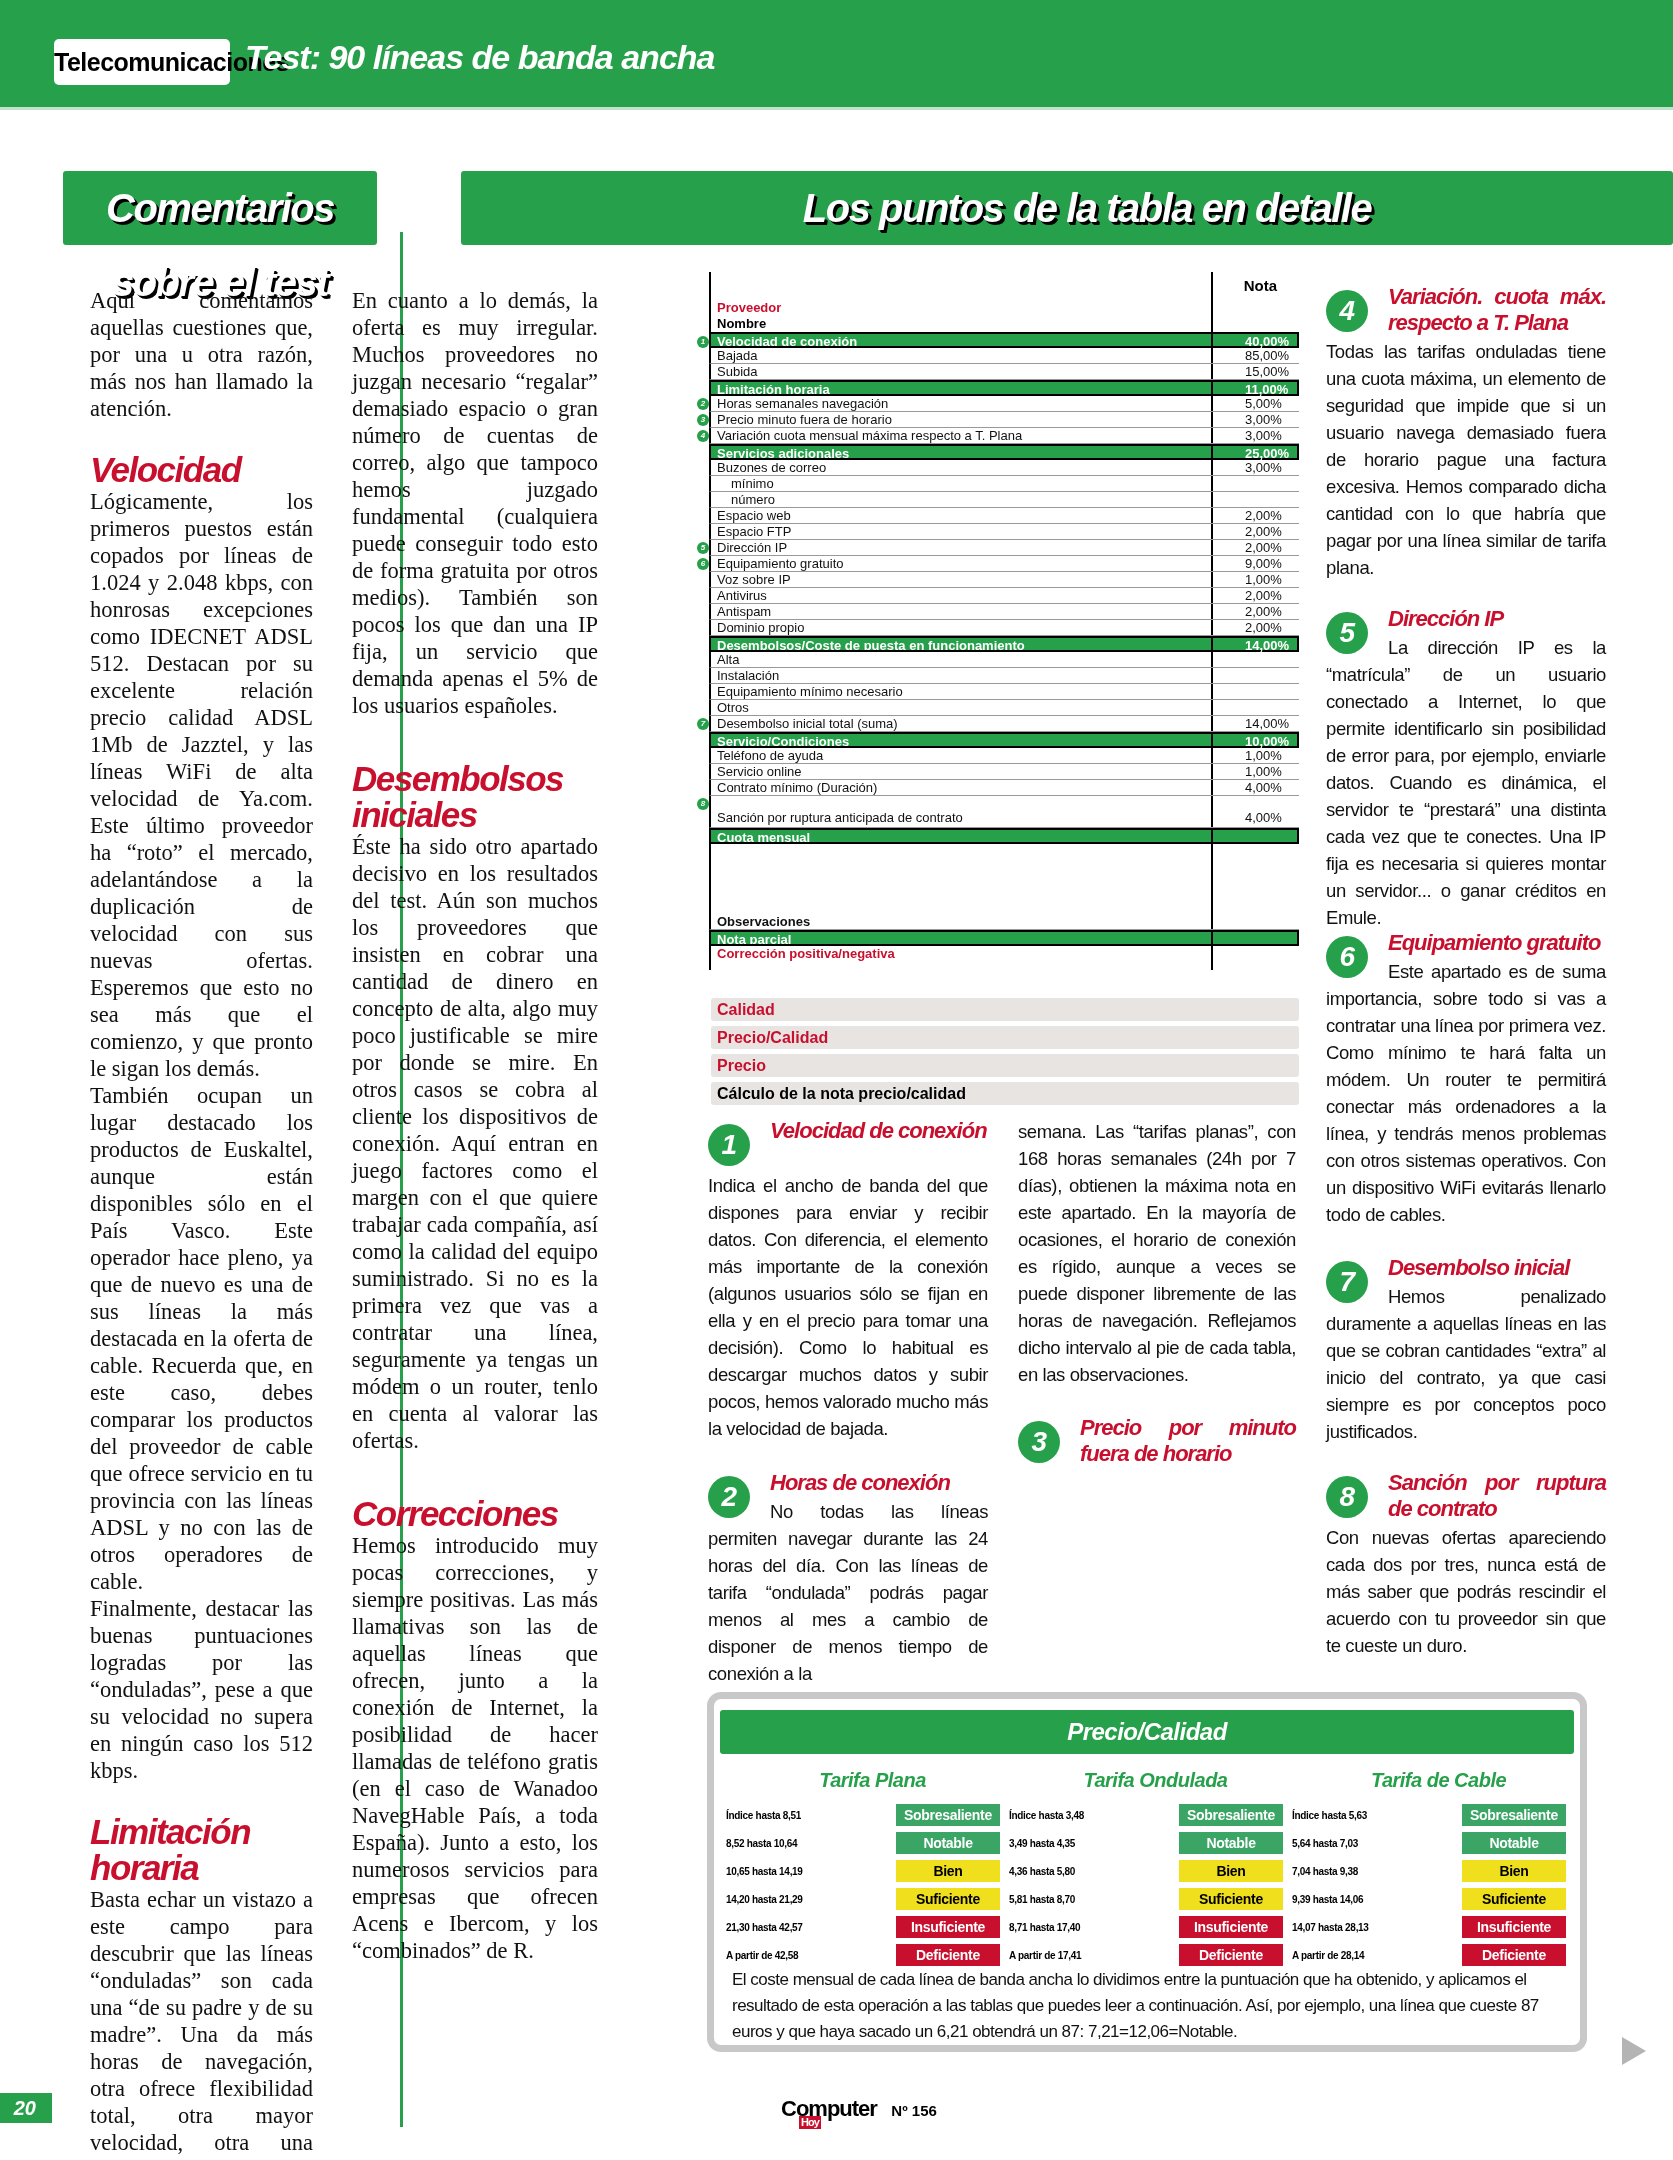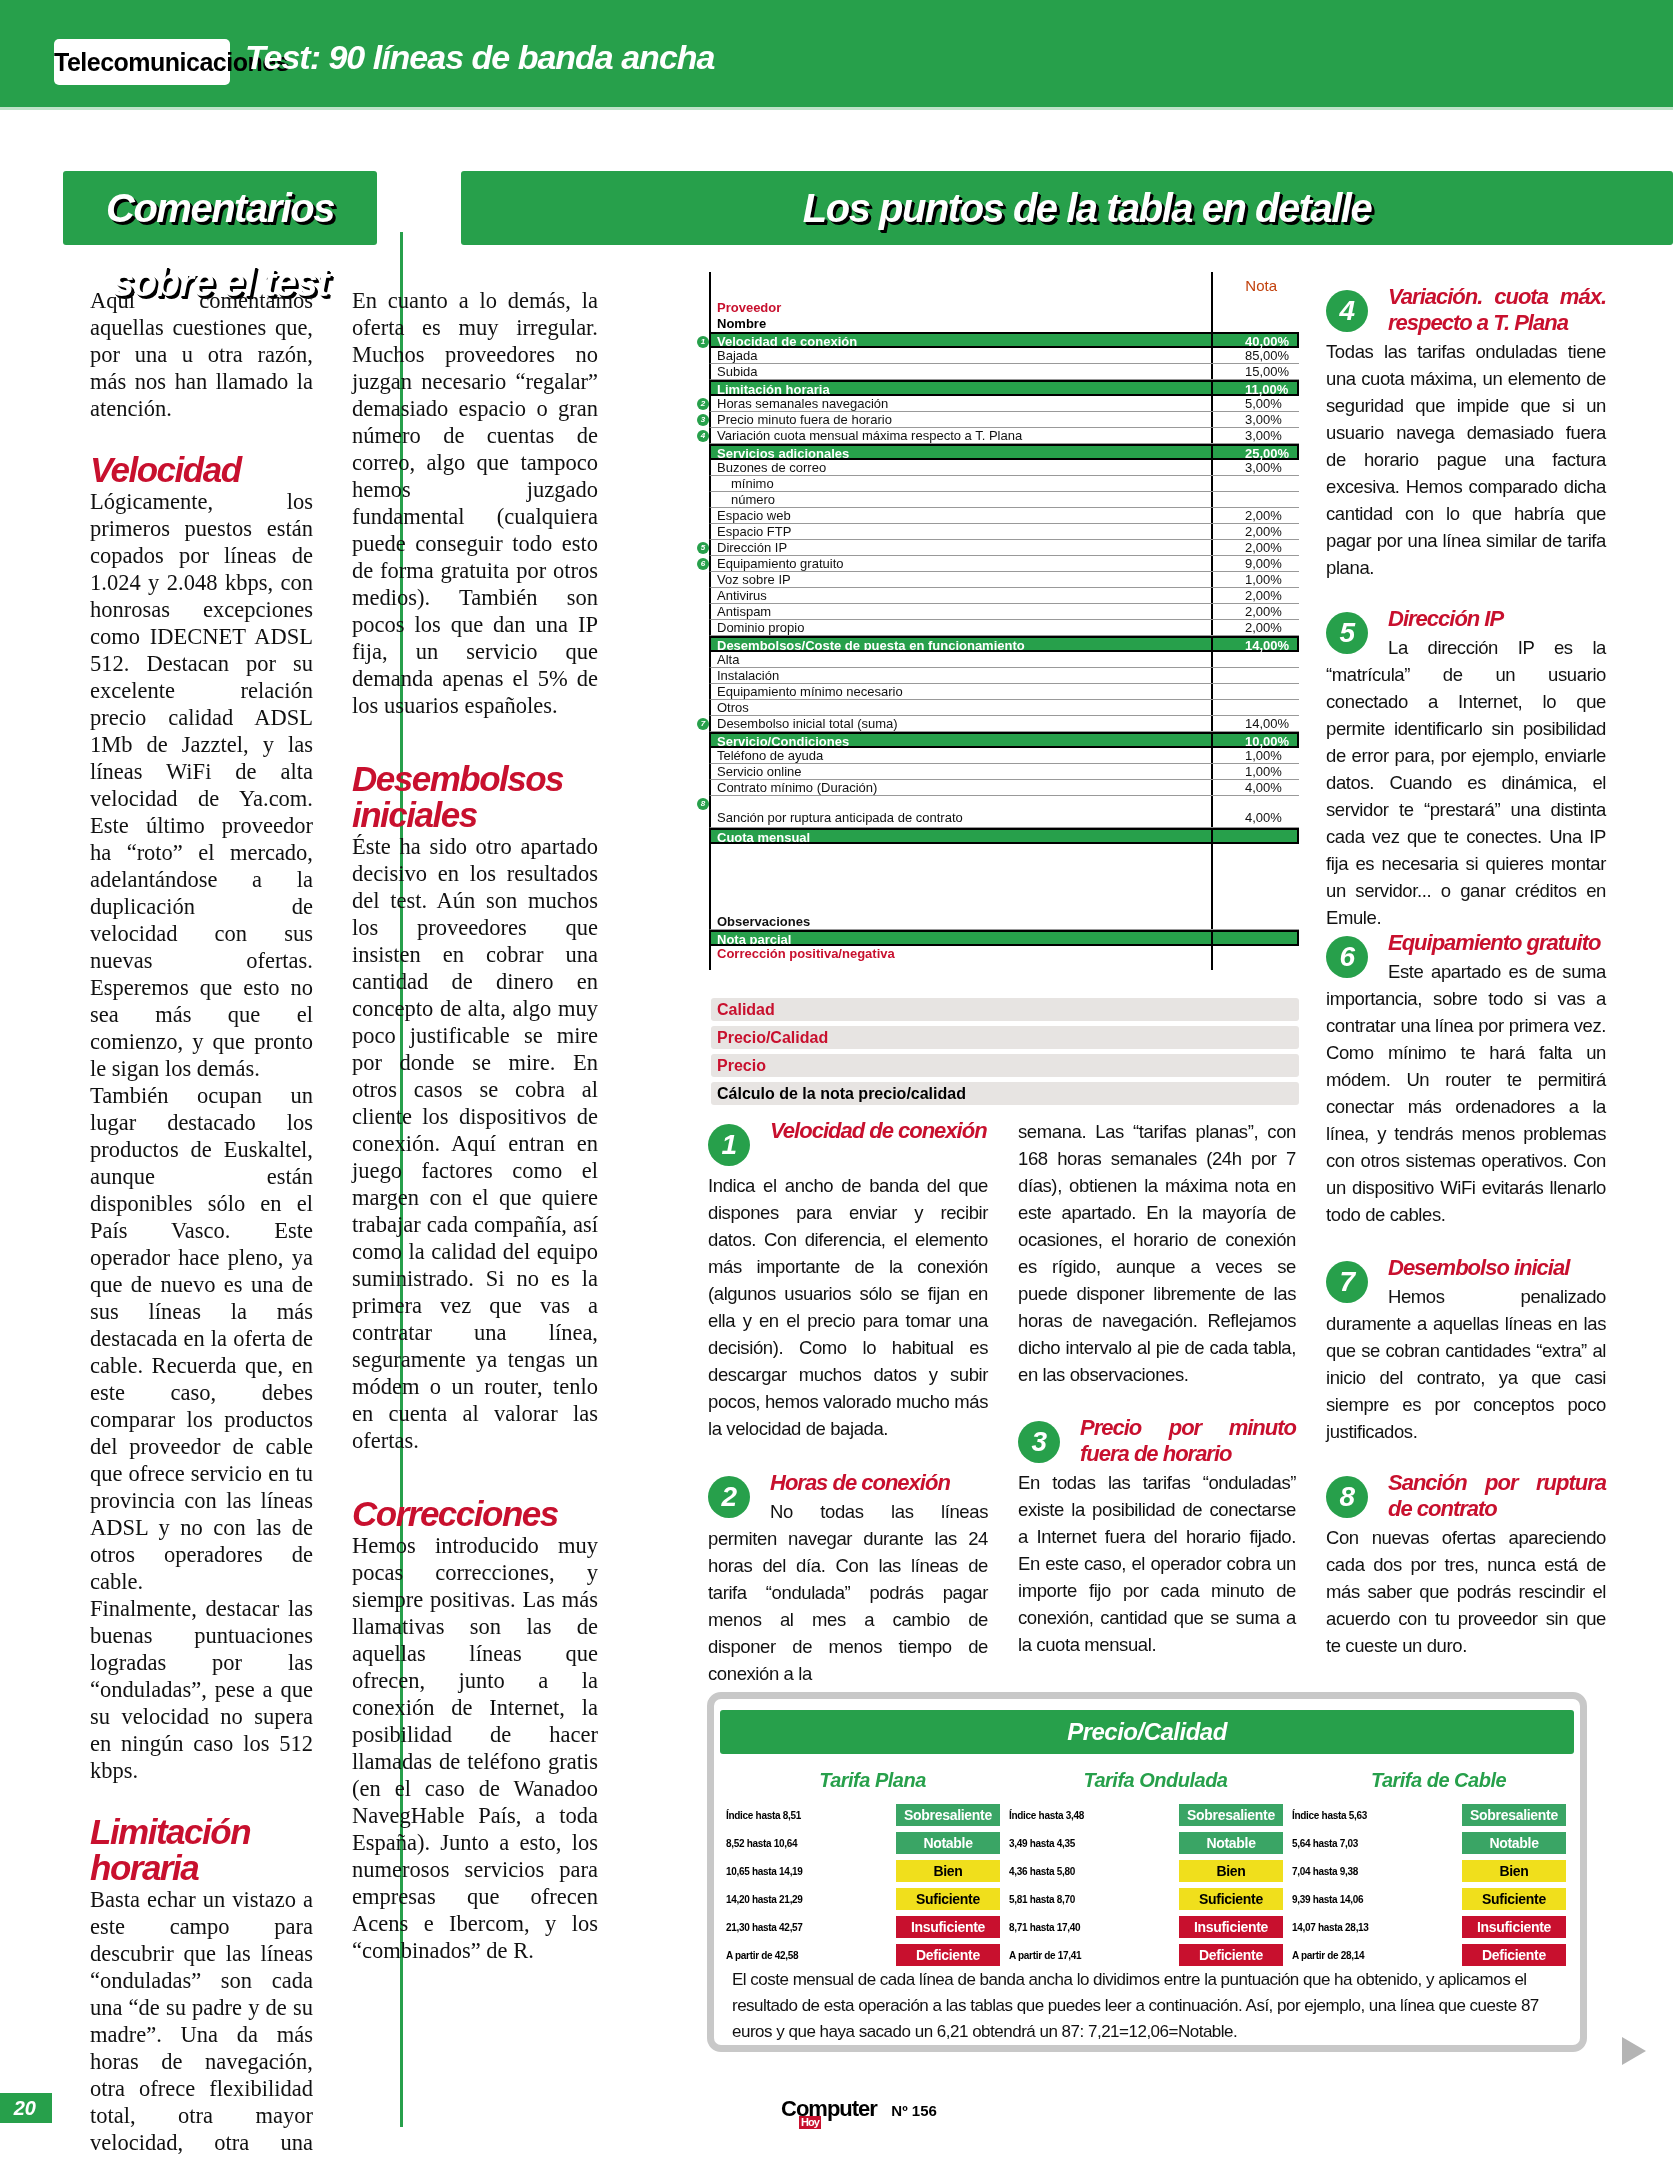--- a/index.html
+++ b/index.html
@@ -22,21 +22,21 @@
 
   .col { position: absolute; font-size: 22.5px; line-height: 27px; text-align: justify; hyphens: auto; }
   #col1 { left: 90px; top: 287px; width: 223px; }
   #col2 { left: 352px; top: 287px; width: 246px; }
   .col p { margin: 0; }
   .col h3 { font-family: "Liberation Sans", sans-serif; font-style: italic; font-weight: bold; color: #c8102e; font-size: 35px; line-height: 36px; letter-spacing: -1.5px; margin-top: 30px; }
 
   
   #score-table { position: absolute; left: 709px; top: 272px; width: 590px; font-family: "Liberation Sans", sans-serif; font-size: 13px; }
   .t-head { position: relative; height: 60px; border-left: 2px solid #000; }
-  .t-head .nota { position: absolute; right: 22px; top: 5px; color: #c2410c; font-weight: normal; font-size: 15px; }
+  .t-head .nota { position: absolute; right: 22px; top: 5px; color: #000000; font-weight: bold; font-size: 15px; }
   .t-head .prov { position: absolute; left: 6px; top: 28px; color: #c8102e; font-weight: bold; font-size: 13px; }
   .t-head .nombre { position: absolute; left: 6px; top: 44px; color: #000; font-size: 13px; font-weight: bold; }
   .t-head .vline { position: absolute; left: 500px; top: 0; width: 2px; height: 60px; background: #000; }
   .t-row { position: relative; display: flex; height: 16px; border-left: 2px solid #000; border-bottom: 1px solid #999; }
   .t-row .lbl { flex: 0 0 500px; padding-left: 6px; line-height: 16px; white-space: nowrap; overflow: hidden; }
   .t-row .val { flex: 1; border-left: 2px solid #000; text-align: right; padding-right: 22px; line-height: 16px; padding-left: 32px; }
   .t-row.sec { background: #27a04b; color: #fff; font-weight: bold; border-top: 2px solid #000; border-bottom: 2px solid #000; border-right: 2px solid #000; }
   .t-row.sub .lbl { padding-left: 20px; }
   .t-row.tall { height: 32px; }
   .t-row.tall .lbl, .t-row.tall .val { line-height: 44px; }
@@ -302,21 +302,20 @@
   <div class="body">No todas las líneas permiten navegar durante las 24 horas del día. Con las líneas de tarifa “ondulada” podrás pagar menos al mes a cambio de disponer de menos tiempo de conexión a la</div>
 </div>
 <div class="detail" id="d2cont">
   <div class="body">semana. Las “tarifas planas”, con 168 horas semanales (24h por 7 días), obtienen la máxima nota en este apartado. En la mayoría de ocasiones, el horario de conexión es rígido, aunque a veces se puede disponer libremente de las horas de navegación. Reflejamos dicho intervalo al pie de cada tabla, en las observaciones.</div>
 </div>
 <div class="detail" id="d3">
   <div class="hd">
       <span class="circle">3</span>
       <div class="htitle">Precio por minuto fuera de horario</div>
     </div>
-  <div class="body">En todas las tarifas “onduladas” existe la posibilidad de conectarse a Internet fuera del horario fijado. En este caso, el operador cobra un importe fijo por cada minuto de conexión, cantidad que se suma a la cuota mensual.</div>
 </div>
 <div class="detail" id="d4">
   <div class="hd">
       <span class="circle">4</span>
       <div class="htitle">Variación. cuota máx. respecto a T. Plana</div>
     </div>
   <div class="body">Todas las tarifas onduladas tiene una cuota máxima, un elemento de seguridad que impide que si un usuario navega demasiado fuera de horario pague una factura excesiva. Hemos comparado dicha cantidad con lo que habría que pagar por una línea similar de tarifa plana.</div>
 </div>
 <div class="detail inline" id="d5">
   <div class="hd">

